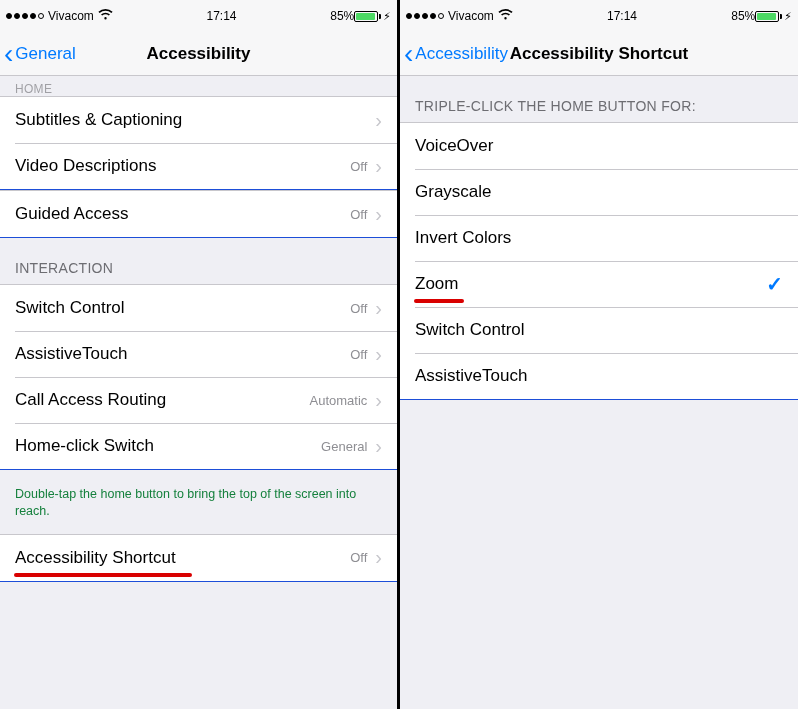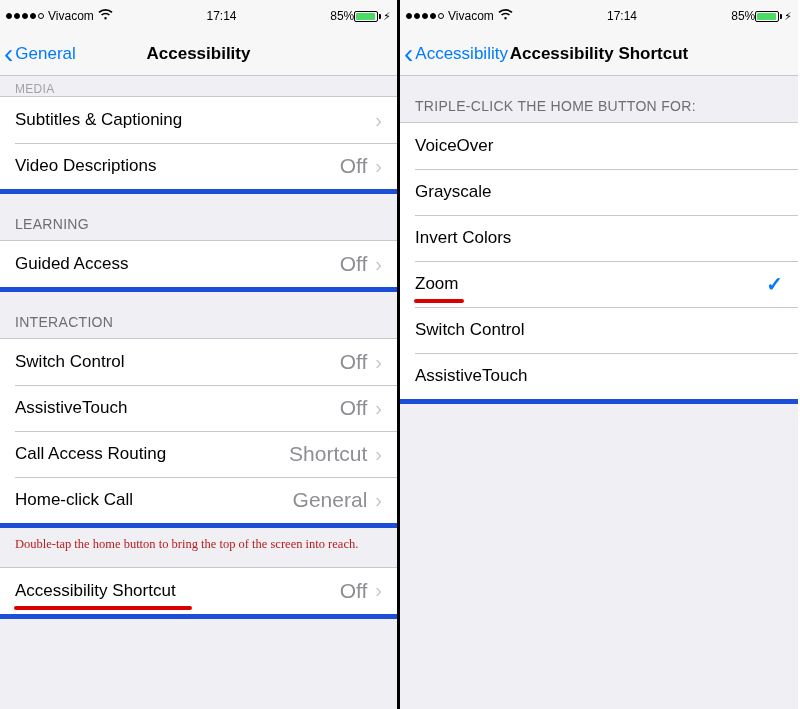--- a/index.html
+++ b/index.html
@@ -25,28 +25,28 @@
 
   
   .navbar { height:44px; background:#f7f7f8; border-bottom:1px solid #c8c7cc; position:relative; display:flex; align-items:center; justify-content:center; }
   .navback { position:absolute; left:4px; top:0; bottom:0; display:flex; align-items:center; color:#007aff; font-size:17px; cursor:pointer; }
   .navback .chev { font-size:28px; line-height:1; margin-right:2px; font-weight:300;}
   .navtitle { font-size:17px; font-weight:600; color:#000; }
 
   
   .group-header { font-size:14px; letter-spacing:0.3px; color:#6d6d72; padding:22px 15px 8px; text-transform:none; }
   .group-header.truncated { padding-top:6px; padding-bottom:0; font-size:12px; opacity:.6;}
-  .tableview { background:#fff; border-top:1px solid #c8c7cc; border-bottom:5px solid #1d4ed8; }
+  .tableview { background:#fff; border-top:1px solid #c8c7cc; border-bottom:1px solid #1d4ed8; }
   .row { min-height:46px; padding:0 15px; display:flex; align-items:center; justify-content:space-between; font-size:17px; color:#000; background:#fff; position:relative; cursor:pointer; }
   .row + .row::before { content:""; position:absolute; left:15px; right:0; top:0; height:1px; background:#c8c7cc; }
   .row .detail { display:flex; align-items:center; gap:8px; }
-  .row .value { color:#8e8e93; font-size:21px; }
+  .row .value { color:#8e8e93; font-size:13px; }
   .row .disclosure { color:#c7c7cc; font-size:20px; font-weight:400; }
   .row .check { color:#007aff; font-size:20px; font-weight:700; }
-  .footer-note { font-size:12.5px; color:#b91c1c; padding:8px 15px 14px; line-height:1.35;font-family:Liberation Serif, serif;}
+  .footer-note { font-size:12.5px; color:#15803d; padding:16px 15px 14px; line-height:1.35;}
   .switch { width:52px; height:32px; border-radius:16px; background:#4cd964; position:relative; }
   .switch .knob { position:absolute; right:2px; top:2px; width:28px; height:28px; background:#fff; border-radius:50%; box-shadow:0 1px 2px rgba(0,0,0,.3);}
   .underline { position:absolute; left:14px; height:4px; background:#d90000; border-radius:2px; bottom:4px;}
 </style>
 </head>
 <body>
 
 <div class="stage">
 
   <div class="screen left">
@@ -80,39 +80,38 @@
     </div>
 
     <div class="navbar">
       <div class="navback">
         <span class="chev">‹</span>
         <span>General</span>
       </div>
       <div class="navtitle">Accessibility</div>
     </div>
 
-    <div class="group-header truncated">MEDIA</div>
+    <div class="group-header truncated">HOME</div>
     <div class="tableview">
       <div class="row">
         <span>Subtitles &amp; Captioning</span>
         <span class="detail">
             <span class="value"></span>
             <span class="disclosure">›</span>
           </span>
       </div>
       <div class="row">
         <span>Video Descriptions</span>
         <span class="detail">
             <span class="value">Off</span>
             <span class="disclosure">›</span>
           </span>
       </div>
     </div>
 
-    <div class="group-header">LEARNING</div>
     <div class="tableview">
       <div class="row">
         <span>Guided Access</span>
         <span class="detail">
             <span class="value">Off</span>
             <span class="disclosure">›</span>
           </span>
       </div>
     </div>
 
@@ -128,26 +127,26 @@
       <div class="row">
         <span>AssistiveTouch</span>
         <span class="detail">
             <span class="value">Off</span>
             <span class="disclosure">›</span>
           </span>
       </div>
       <div class="row">
         <span>Call Access Routing</span>
         <span class="detail">
-            <span class="value">Shortcut</span>
-            <span class="disclosure">›</span>
-          </span>
-      </div>
-      <div class="row">
-        <span>Home-click Call</span>
+            <span class="value">Automatic</span>
+            <span class="disclosure">›</span>
+          </span>
+      </div>
+      <div class="row">
+        <span>Home-click Switch</span>
         <span class="detail">
             <span class="value">General</span>
             <span class="disclosure">›</span>
           </span>
       </div>
     </div>
     <div class="footer-note">Double-tap the home button to bring the top of the screen into reach.</div>
 
     <div class="tableview">
       <div class="row">

